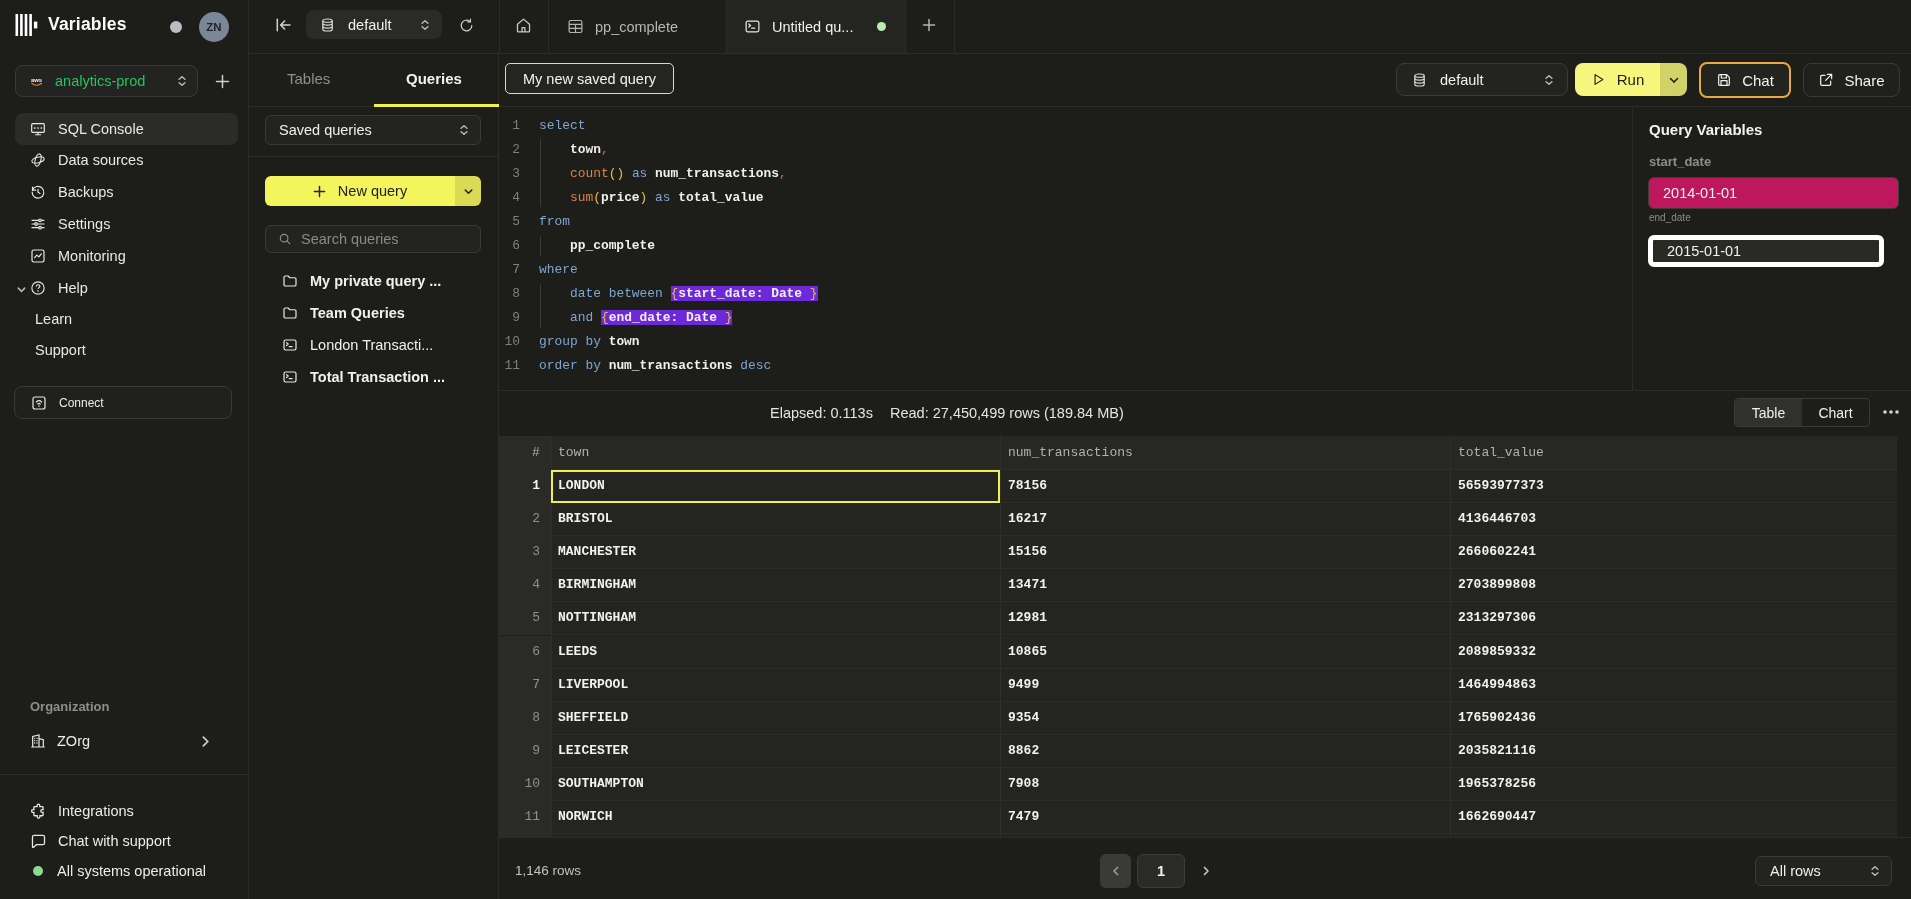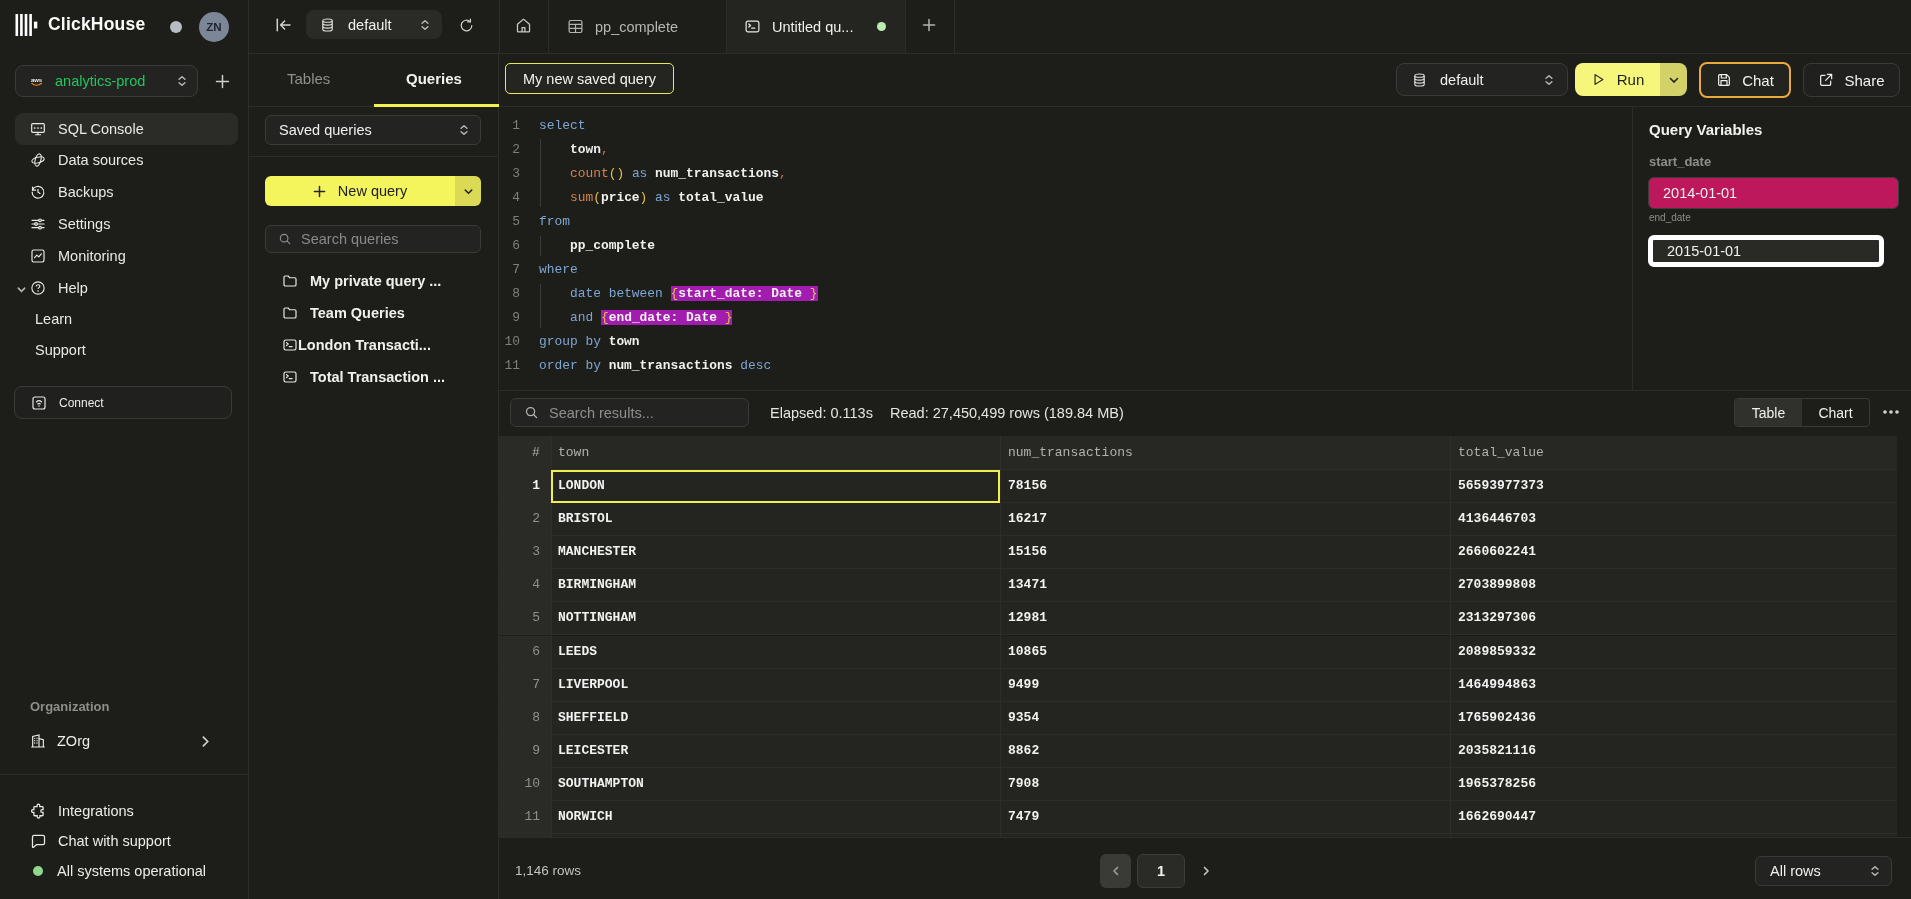--- a/index.html
+++ b/index.html
@@ -29,41 +29,41 @@
   #editor { left:499px; top:107px; width:1133px; height:283px; }
   #varpanel { left:1632px; top:107px; width:279px; height:283px; border-left:1px solid #2c2c29; }
   .cline { position:absolute; left:0; width:100%; height:24px; display:flex; align-items:center; font-size:12.9px; }
   .lnum { position:absolute; width:21px; text-align:right; color:#7f7f7b; }
   .code { position:absolute; left:40px; white-space:pre; }
   .kw { color:#7ea6d3; }
   .fn { color:#d8824e; }
   .pr { color:#e2c04d; }
   .id { color:#f0f0ee; font-weight:bold; }
   .cm { color:#cc6f4f; }
-  .vbg { background:#a21caf; }
+  .vbg { background:#6d28d9; }
 
   
   #results { left:499px; top:390px; width:1412px; height:455px; }
   #bottombar { left:499px; top:837px; width:1412px; height:62px; }
 
   .sel { background:#232321; border:1px solid #3a3a36; border-radius:6px; display:flex; align-items:center; }
   .ghostbtn { background:#20201e; border:1px solid #3a3a36; border-radius:8px; display:flex; align-items:center; justify-content:center; }
 </style>
 </head>
 <body>
   <div class="abs" id="sidebar">
 
     <svg class="abs" style="left:15px;top:13px" width="24" height="24" viewBox="0 0 24 24" fill="#fff">
       <rect x="0.5" y="1" width="2.6" height="22"></rect>
       <rect x="5.1" y="1" width="2.6" height="22"></rect>
       <rect x="9.7" y="1" width="2.6" height="22"></rect>
       <rect x="14.3" y="1" width="2.6" height="22"></rect>
       <rect x="18.9" y="8.6" width="3.4" height="6.8"></rect>
     </svg>
-    <div class="abs" style="left:48px;top:14px;font-size:17.5px;font-weight:bold;color:#fbfbf9;letter-spacing:.2px">ClickHouse</div>
+    <div class="abs" style="left:48px;top:14px;font-size:17.5px;font-weight:bold;color:#fbfbf9;letter-spacing:.2px">Variables</div>
     <div class="abs" style="left:170px;top:21px;width:12px;height:12px;border-radius:50%;background:#b9bcc1"></div>
     <div class="abs" style="left:199px;top:12px;width:30px;height:30px;border-radius:50%;background:#7b8696;display:flex;align-items:center;justify-content:center;font-size:11.5px;font-weight:bold;color:#20242c">ZN</div>
 
     <div class="abs sel" style="left:15px;top:65px;width:183px;height:32px;border-radius:8px">
       <svg style="margin-left:14px" width="13" height="13" viewBox="0 0 24 24">
         <text x="12" y="12" font-size="11" font-weight="bold" fill="#f2f2f0" text-anchor="middle" font-family="Liberation Sans">aws</text>
         <path fill="none" stroke="#e88c1e" stroke-width="2.2" stroke-linecap="round" d="M3.5 15.5c4.5 4.6 12.5 4.6 17 0"></path>
         <path fill="#e88c1e" d="M20.9 14.2l1.6 3.4-3.6-.9z"></path>
       </svg>
       <span style="margin-left:12px;font-size:14.5px;color:#22c55e">analytics-prod</span>
@@ -265,21 +265,21 @@
       <svg width="16" height="16" viewBox="0 0 24 24" fill="none" stroke="#e8e8e5" stroke-width="1.8">
         <path d="M3 6.5a2 2 0 0 1 2-2h4.2l2.2 2.6H19a2 2 0 0 1 2 2v8.4a2 2 0 0 1-2 2H5a2 2 0 0 1-2-2z" stroke-linejoin="round"></path>
       </svg>
       <span style="margin-left:12px;font-size:14.5px;font-weight:bold;color:#f0f0ee">Team Queries</span>
     </div>
     <div class="abs row" style="left:33px;top:281px;height:20px">
       <svg width="16" height="16" viewBox="0 0 24 24" fill="none" stroke="#e8e8e5" stroke-width="1.8">
         <rect x="3" y="4.5" width="18" height="15" rx="2.5"></rect>
         <path d="M6.8 8.4 9.3 10.6 6.8 12.8M10.8 14.4h4.4" stroke-linecap="round" stroke-linejoin="round"></path>
       </svg>
-      <span style="margin-left:0;font-size:14.5px;font-weight:bold;color:#f0f0ee">London Transacti...</span>
+      <span style="margin-left:12px;font-size:14.5px;font-weight:normal;color:#f0f0ee">London Transacti...</span>
     </div>
     <div class="abs row" style="left:33px;top:313px;height:20px">
       <svg width="16" height="16" viewBox="0 0 24 24" fill="none" stroke="#e8e8e5" stroke-width="1.8">
         <rect x="3" y="4.5" width="18" height="15" rx="2.5"></rect>
         <path d="M6.8 8.4 9.3 10.6 6.8 12.8M10.8 14.4h4.4" stroke-linecap="round" stroke-linejoin="round"></path>
       </svg>
       <span style="margin-left:12px;font-size:14.5px;font-weight:bold;color:#f0f0ee">Total Transaction ...</span>
     </div>
   </div>
   <div class="abs" id="mainhdr">
@@ -389,27 +389,20 @@
       <span style="margin-left:14px;font-size:14.5px;color:#f0f0ee">2014-01-01</span>
     </div>
     <div class="abs" style="left:16px;top:105px;font-size:10px;font-weight:normal;color:#8d8d89">end_date</div>
     <div class="abs row" style="left:15px;top:128px;width:236px;height:32px;background:#292926;border:5px solid #ffffff;border-radius:6px">
       <span style="margin-left:14px;font-size:14.5px;color:#f0f0ee">2015-01-01</span>
     </div>
   </div>
   <div class="abs" id="results">
 
     <div class="abs" style="left:0;top:0;width:1412px;height:1px;background:#2c2c29"></div>
-    <div class="abs sel" style="left:11px;top:8px;width:239px;height:29px">
-      <svg style="margin-left:13px" width="15" height="15" viewBox="0 0 24 24" fill="none" stroke="#b3b3af" stroke-width="2">
-        <circle cx="10.5" cy="10.5" r="6.5"></circle>
-        <path d="M15.3 15.3 20 20" stroke-linecap="round"></path>
-      </svg>
-      <span style="margin-left:10px;font-size:14.5px;color:#8f8f8b">Search results...</span>
-    </div>
     <div class="abs" style="left:271px;top:15px;font-size:14.5px;color:#e4e4e0">Elapsed: 0.113s</div>
     <div class="abs" style="left:391px;top:15px;font-size:14.5px;color:#e4e4e0">Read: 27,450,499 rows (189.84 MB)</div>
 
     <div class="abs row" style="left:1235px;top:8px;width:136px;height:29px;border:1px solid #3a3a36;border-radius:4px;overflow:hidden">
       <div class="row" style="width:67px;height:29px;background:#30302d;justify-content:center;font-size:14px;color:#f0f0ee">Table</div>
       <div class="row" style="width:67px;height:29px;justify-content:center;font-size:14px;color:#f0f0ee">Chart</div>
     </div>
     <svg class="abs" style="left:1383px;top:19px" width="18" height="6" viewBox="0 0 18 6" fill="#d4d4d0">
       <circle cx="3" cy="3" r="1.8"></circle>
       <circle cx="9" cy="3" r="1.8"></circle>

